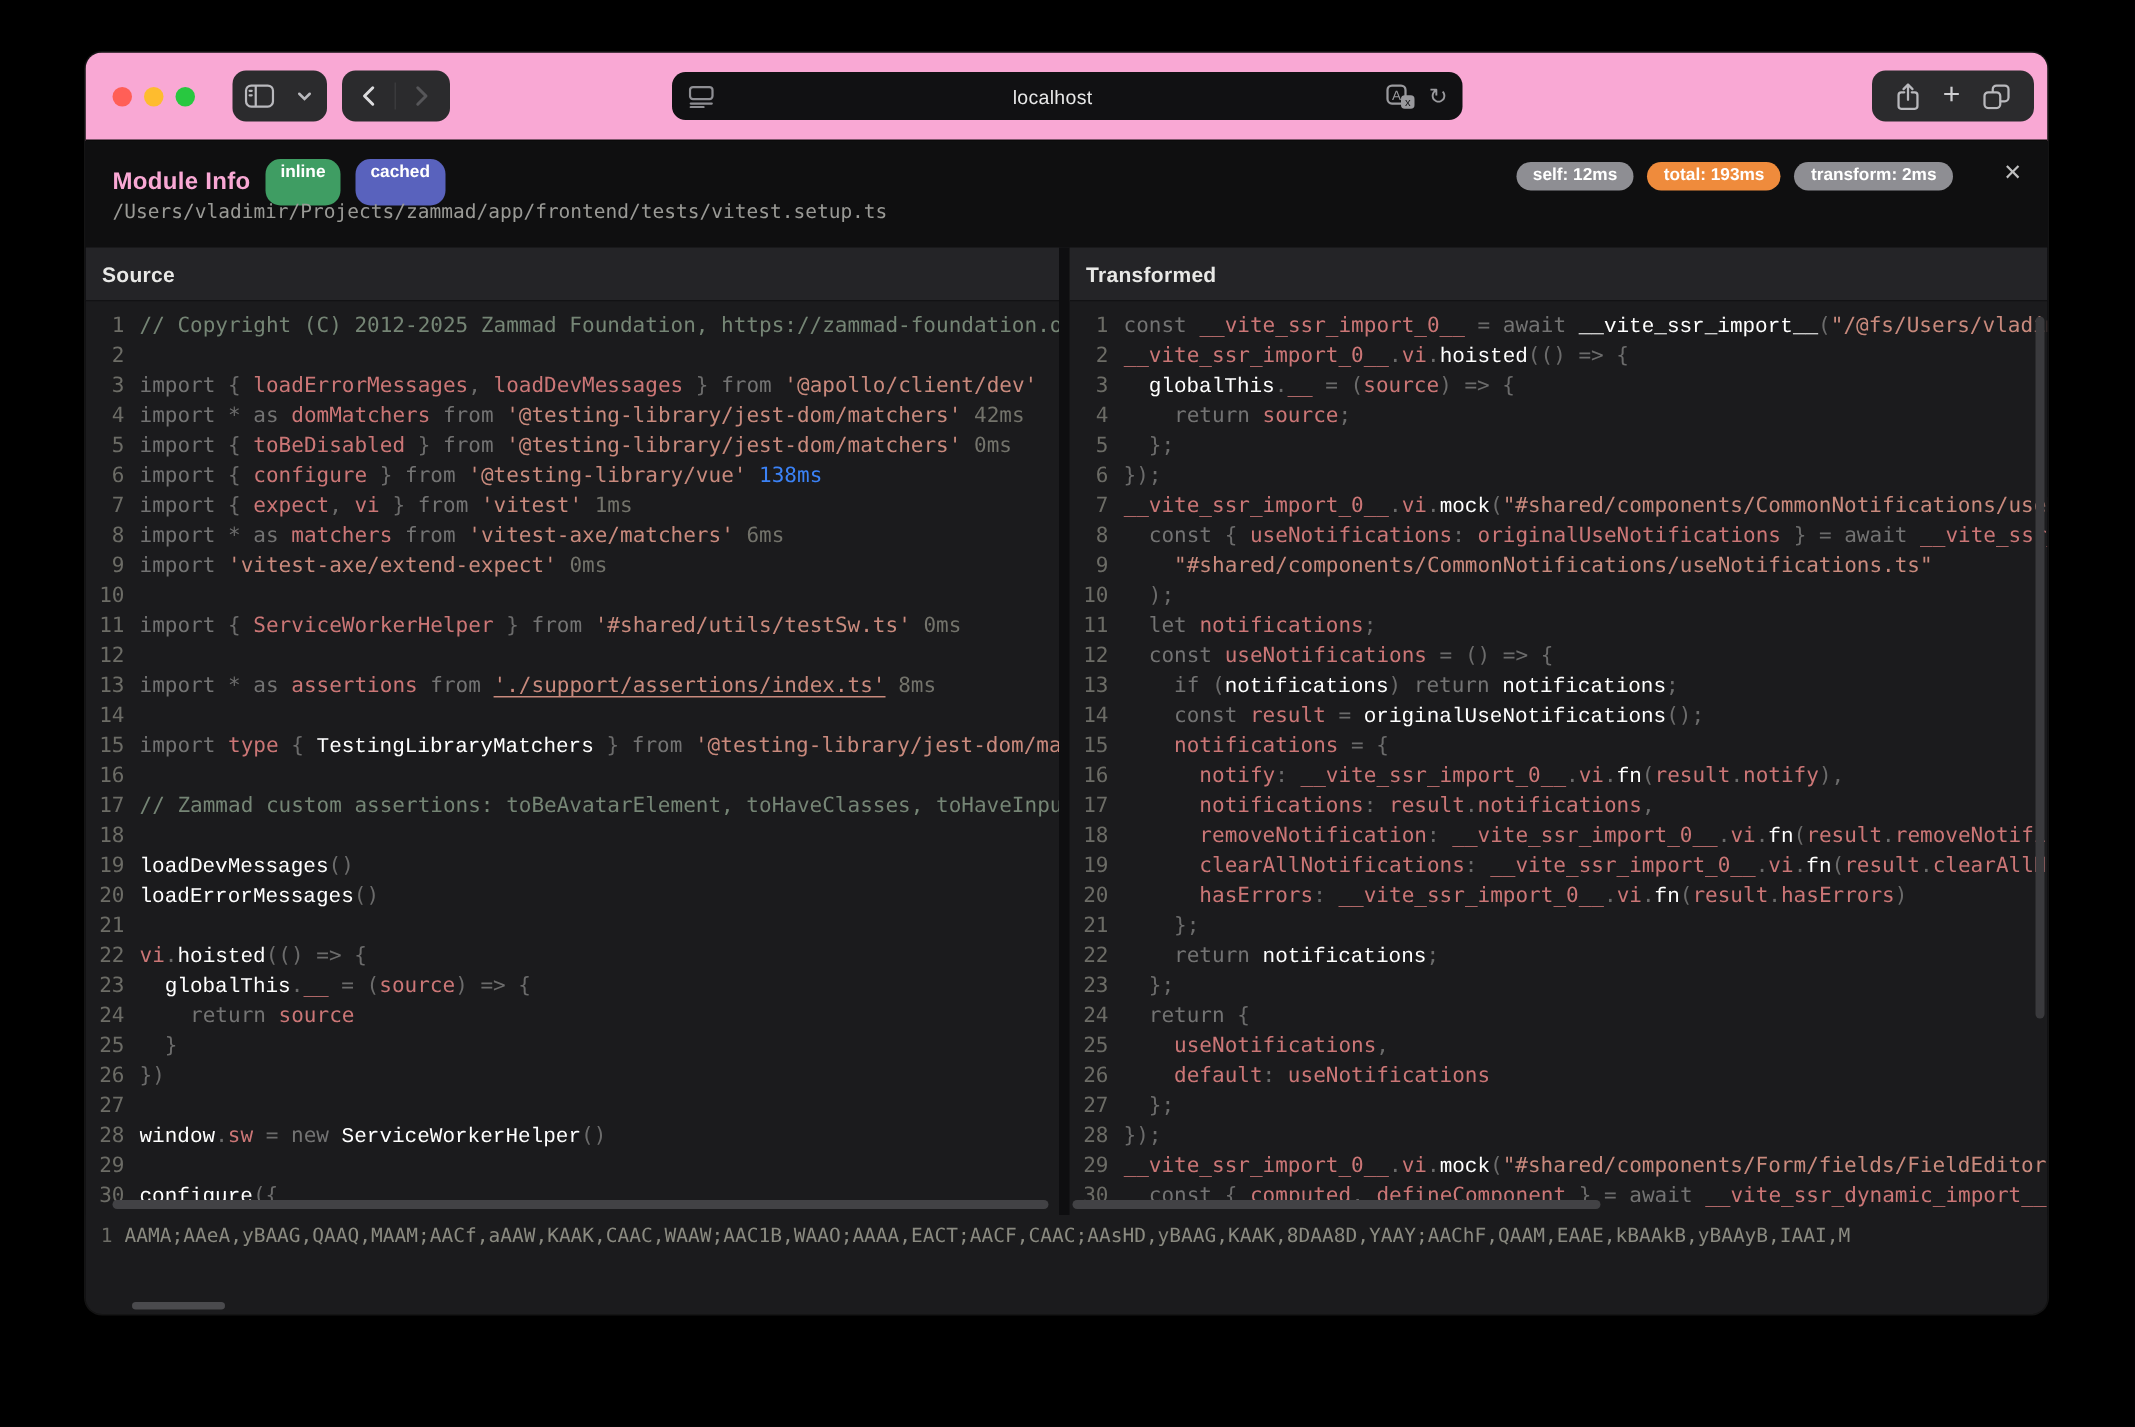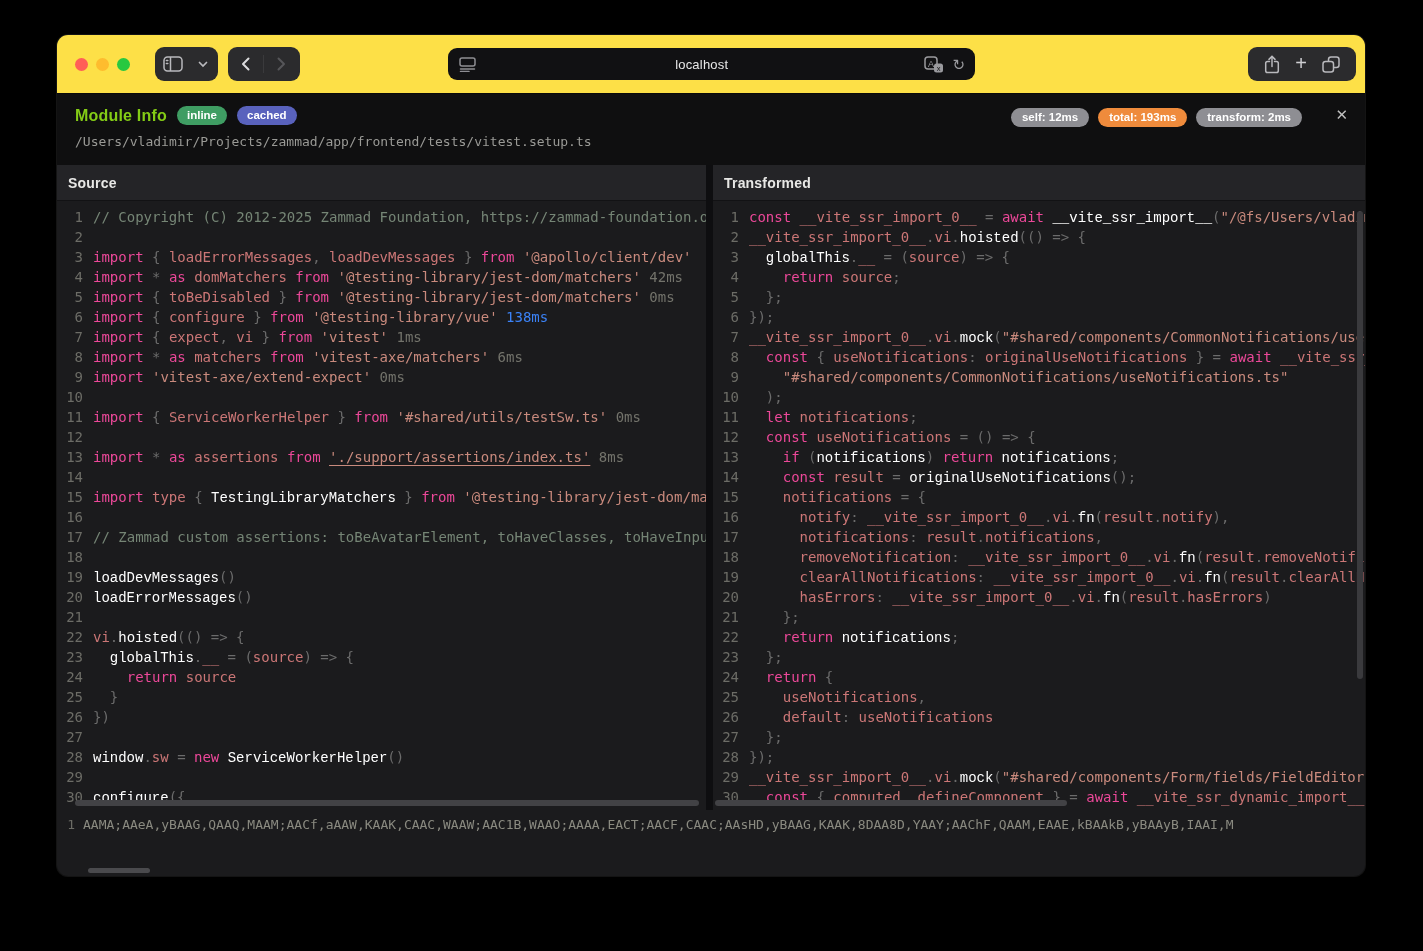--- a/index.html
+++ b/index.html
@@ -2,21 +2,21 @@
 <html><head>
 <meta charset="utf-8">
 <style>
   html,body{margin:0;padding:0;background:#000;}
   .stage{position:relative;width:1423px;height:951px;background:#000;overflow:hidden;
          font-family:"Liberation Sans",sans-serif;}
   .window{position:absolute;left:57px;top:35px;width:1308px;height:841px;background:#0f0f10;
           border-radius:11px;overflow:hidden;box-shadow:0 0 0 1px rgba(255,255,255,.08);}
 
   
-  .toolbar{position:relative;height:58px;background:#fde047;border-bottom:1px solid #0a0a0a;padding-left:24px;}
+  .toolbar{position:relative;height:58px;background:#f9a8d4;border-bottom:1px solid #0a0a0a;padding-left:24px;}
   .lights{position:absolute;left:18px;top:23px;display:flex;gap:8px;}
   .light{width:13px;height:13px;border-radius:50%;}
   .light.red{background:#ff5f57;} .light.yellow{background:#febc2e;} .light.green{background:#28c840;}
   .tbtn-group{position:absolute;top:12px;height:34px;background:#2b2b2d;border-radius:9px;
               display:flex;align-items:center;}
   .tbtn{height:34px;display:flex;align-items:center;justify-content:center;color:#b9b9bd;cursor:default;}
   .grp-sidebar{left:98px;width:63px;}
   .grp-nav{left:171px;width:72px;}
   .grp-nav .sep{width:1px;height:18px;background:#3a3a3c;}
   .dim{color:#565659;}
@@ -26,22 +26,22 @@
   .url-left{margin-left:11px;width:20px;color:#8e8e93;display:flex;}
   .url-right{margin-right:10px;display:flex;align-items:center;gap:8px;color:#9a9a9e;}
   .grp-actions{right:9px;width:108px;justify-content:space-evenly;}
   .glyph{font-size:18px;line-height:1;}
   .reload{font-size:15px;}
   .plus{font-size:20px;color:#cfcfd2;margin-top:-2px;}
 
   
   .modhead{position:relative;height:71px;background:#0f0f10;border-bottom:1px solid #232325;}
   .mh-row{position:absolute;left:18px;top:12px;display:flex;align-items:center;}
-  .mh-title{font-size:16px;font-weight:bold;color:#84cc16;letter-spacing:.2px;}
-  .pill{border-radius:10px;padding:3px 10px 4px;font-size:11.5px;font-weight:bold;color:#fff;margin-left:10px;}
+  .mh-title{font-size:16px;font-weight:bold;color:#f9a8d4;letter-spacing:.2px;}
+  .pill{border-radius:10px;padding:3px 10px 16px;font-size:11.5px;font-weight:bold;color:#fff;margin-left:10px;}
   .pill.green{background:#3f9d63;}
   .pill.indigo{background:#5962bd;}
   .mh-timings{position:absolute;right:63px;top:14px;display:flex;gap:9px;}
   .tpill{border-radius:11px;padding:3px 11px 4px;font-size:11.5px;font-weight:bold;color:#fff;}
   .tpill.gray{background:#8e8e93;}
   .tpill.orange{background:#ef8b3c;}
   .mh-close{position:absolute;right:13px;top:8px;color:#bfbfbf;font-size:15px;padding:4px;cursor:default;}
   .mh-path{position:absolute;left:18px;top:40px;font-family:"DejaVu Sans Mono",monospace;
            font-size:13px;color:#9a9a96;}
 
@@ -50,21 +50,21 @@
   .panel{position:relative;background:#1b1b1d;overflow:hidden;display:flex;flex-direction:column;}
   .panel.src{width:649px;margin-right:7px;}
   .panel.tr{flex:1;}
   .phead{height:35px;background:#242427;border-bottom:1px solid #121214;display:flex;align-items:center;}
   .phead .ptitle{font-size:14px;font-weight:bold;color:#e8e8e6;margin-left:11px;letter-spacing:.2px;}
   .pcode{position:relative;flex:1;padding-top:6px;overflow:hidden;
          font-family:"DejaVu Sans Mono",monospace;font-size:14px;line-height:20px;}
   .cl{display:flex;white-space:pre;height:20px;}
   .ln{width:26px;text-align:right;color:#6c6c66;flex:0 0 auto;margin-right:10px;}
   .ct{flex:1;overflow:hidden;white-space:pre;}
-  .kw{color:#ec4899;} .id{color:#cb7676;} .fn{color:#ffffff;font-family:Liberation Mono, monospace;} .str{color:#c98a7d;}
+  .kw{color:#737373;} .id{color:#cb7676;} .fn{color:#ffffff;font-family:Liberation Mono, monospace;} .str{color:#c98a7d;}
   .pct{color:#6b6b6b;} .cmt{color:#758575;} .tm{color:#73736b;} .tmo{color:#3b82f6;}
   .map{color:#8a8a80;}
   .lnk{color:#c98a7d;text-decoration:underline;text-underline-offset:3px;cursor:pointer;}
   .hscroll{position:absolute;bottom:4px;height:6px;border-radius:3px;background:#424245;}
   .hscroll.src-thumb{left:18px;width:624px;}
   .hscroll.tr-thumb{left:2px;width:352px;}
   .vscroll{position:absolute;right:2px;top:46px;width:6px;height:468px;border-radius:3px;background:#3a3a3d;}
 
   
   .smap{position:absolute;left:0;top:775px;width:1308px;height:66px;background:#1b1b1d;}

